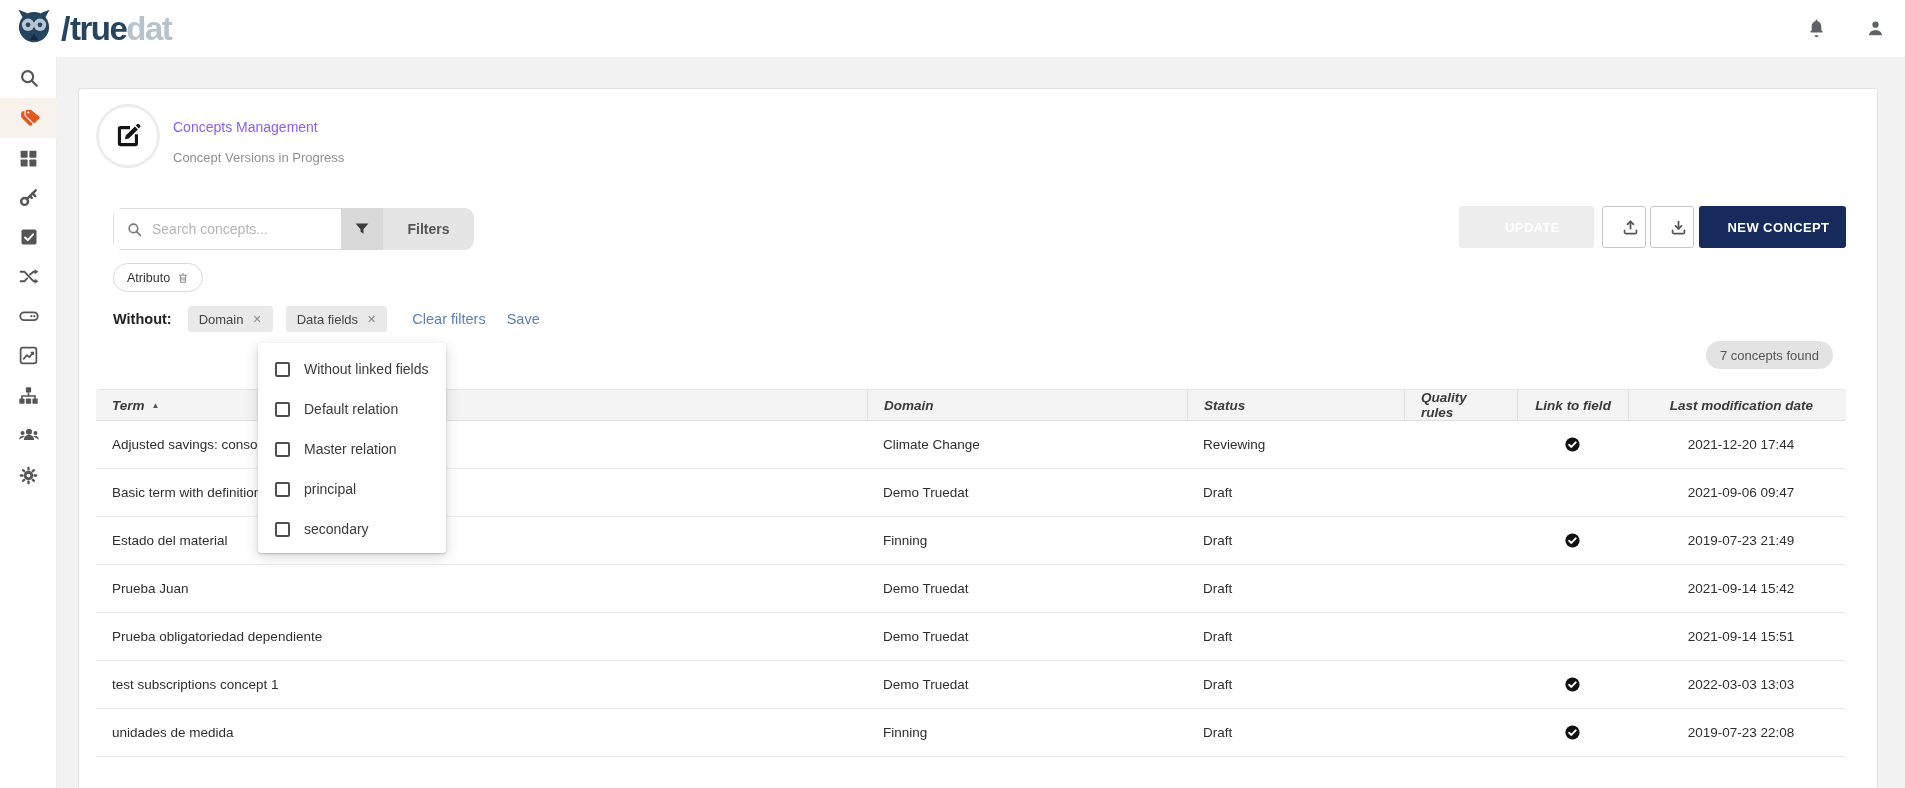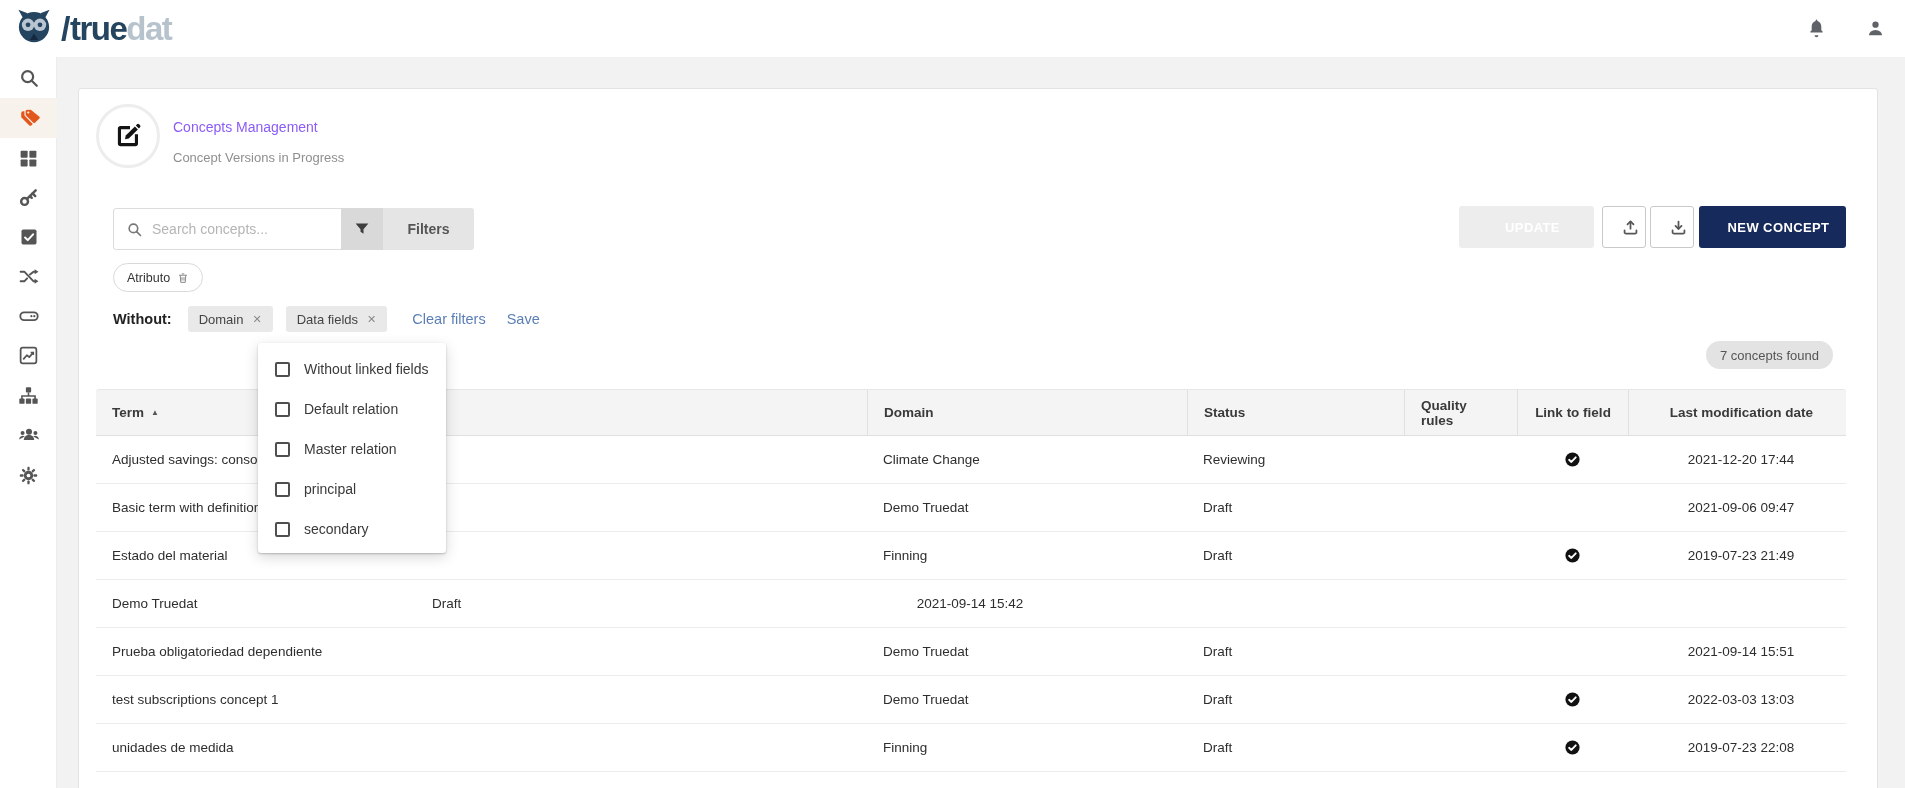--- a/index.html
+++ b/index.html
@@ -21,21 +21,21 @@
   .side-item.active { background:#f8f2ec; color:#e2571d; }
 
   
   .card { position:absolute; left:78px; top:88px; width:1800px; height:720px; background:#fff; border:1px solid #e3e3e3; border-radius:3px; }
 
   .head-circle { position:absolute; left:17px; top:15px; width:64px; height:64px; border:3px solid #ededed; border-radius:50%; display:flex; align-items:center; justify-content:center; }
   .page-title { position:absolute; left:94px; top:30px; font-size:14px; color:#8b5cf6; }
   .page-subtitle { position:absolute; left:94px; top:61px; font-size:13px; color:#8f8f8f; }
 
   
-  .search-group { position:absolute; left:34px; top:119px; height:42px; display:flex; border-radius:3px; overflow:hidden; }
+  .search-group { position:absolute; left:34px; top:119px; height:42px; display:flex; border-radius:9px; overflow:hidden; }
   .search-box { width:228px; height:42px; background:#fff; border:1px solid #dcdcdc; border-right:none; border-radius:3px 0 0 3px; display:flex; align-items:center; padding-left:12px; gap:9px; }
   .search-box input { border:none; outline:none; font-size:14px; color:#444; width:170px; font-family:"Liberation Sans",sans-serif; }
   .search-box input::placeholder { color:#b5b5b5; }
   .funnel-seg { width:42px; height:42px; background:#d9d9d9; display:flex; align-items:center; justify-content:center; cursor:pointer; }
   .filters-seg { width:91px; height:42px; background:#e5e5e5; display:flex; align-items:center; justify-content:center; font-size:14px; font-weight:700; color:#555; cursor:pointer; }
 
   
   .btn { position:absolute; top:117px; height:42px; border-radius:3px; display:flex; align-items:center; justify-content:center; font-size:13px; font-weight:700; letter-spacing:.4px; cursor:pointer;padding-left:12px; }
   .btn-update { left:1380px; width:135px; background:#ededed; color:#fff; cursor:default; }
   .btn-icon { width:44px; background:#fff; border:1px solid #c9c9c9; }
@@ -52,21 +52,21 @@
   .chip-x { font-size:11px; color:#8a8a8a; cursor:pointer; }
   .link { font-size:14.5px; color:#5b7fb5; cursor:pointer; }
   .link + .link { margin-left:21px; }
   .filters-links { margin-left:12px; display:flex; }
 
   
   .results-badge { position:absolute; left:1627px; top:252px; width:127px; height:28px; background:#e3e3e3; border-radius:14px; display:flex; align-items:center; justify-content:center; font-size:13px; color:#555; }
 
   
   .table { position:absolute; left:17px; top:300px; width:1750px; }
-  .thead { display:flex; height:47px; background:#f4f4f4; border-top:1px solid #e7e7e7; border-bottom:1px solid #e0e0e0; border-radius:3px 3px 0 0; }
+  .thead { display:flex; height:32px; background:#f4f4f4; border-top:1px solid #e7e7e7; border-bottom:1px solid #e0e0e0; border-radius:3px 3px 0 0;font-style:italic; }
   .th { display:flex; align-items:center; font-size:13.5px; font-weight:700; color:#3a3a3a; padding:0 16px; cursor:pointer; }
   .th.sep { border-left:1px solid #e0e0e0; }
   .tr { display:flex; height:48px; border-bottom:1px solid #ececec; background:#fff; cursor:pointer; }
   .td { display:flex; align-items:center; font-size:13.5px; color:#2e2e2e; padding:0 16px; overflow:hidden; white-space:nowrap; }
   .c-term { width:771px; } .c-domain { width:320px; } .c-status { width:217px; }
   .c-quality { width:113px; justify-content:center; } .c-link { width:111px; justify-content:center; }
   .c-date { width:218px; justify-content:center;padding-left:24px; }
   .sort-arrow { font-size:8px; color:#555; margin-left:7px; }
 
   
@@ -376,20 +376,21 @@
           <span>
             <svg viewBox="0 0 24 24" width="17" height="17">
               <circle cx="12" cy="12" r="10" fill="#111"></circle>
               <path d="M7.2 12.4 l3.2 3.1 6.2-6.6" stroke="#fff" stroke-width="2.6" fill="none" stroke-linecap="round" stroke-linejoin="round"></path>
             </svg>
           </span>
         </div>
       <div class="td c-date">2019-07-23 21:49</div>
     </div>
     <div class="tr">
+      <div class="td c-term">Prueba Juan</div>
       <div class="td c-domain">Demo Truedat</div>
       <div class="td c-status">Draft</div>
       <div class="td c-quality"></div>
       <div class="td c-link"></div>
       <div class="td c-date">2021-09-14 15:42</div>
     </div>
     <div class="tr">
       <div class="td c-term">Prueba obligatoriedad dependiente</div>
       <div class="td c-domain">Demo Truedat</div>
       <div class="td c-status">Draft</div>

